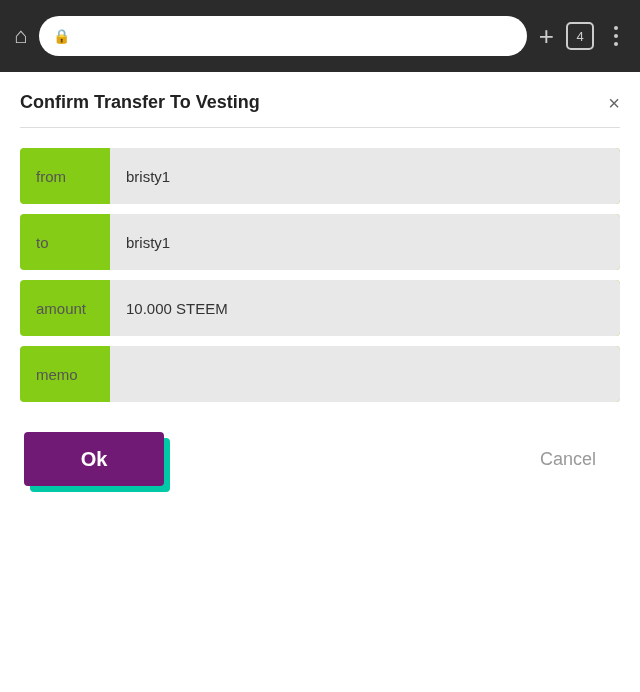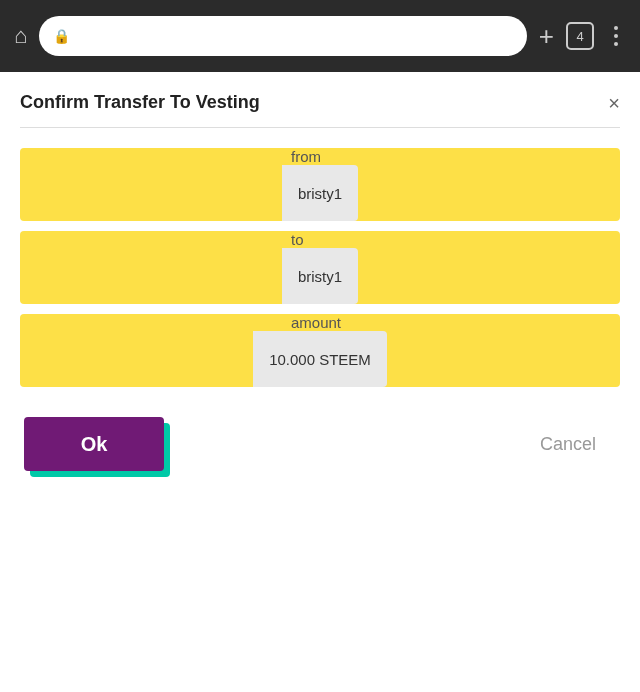--- a/index.html
+++ b/index.html
@@ -123,25 +123,24 @@
     .modal-divider {
       border: none;
       border-top: 1px solid #ddd;
       margin-bottom: 20px;
     }
 
     
     .form-row {
       display: flex;
       align-items: center;
-      background: #fde047;
+      background: #84cc16;
       border-radius: 4px;
       margin-bottom: 10px;
       min-height: 56px;
-      flex-direction: column;
     }
 
     .form-label {
       width: 90px;
       padding: 0 16px;
       font-size: 15px;
       color: #555;
       flex-shrink: 0;
     }
 
@@ -251,20 +250,24 @@
   <div class="form-row">
     <span class="form-label">to</span>
     <div class="form-value">bristy1</div>
   </div>
 
   <div class="form-row">
     <span class="form-label">amount</span>
     <div class="form-value">10.000 STEEM</div>
   </div>
 
+  <div class="form-row">
+    <span class="form-label">memo</span>
+    <div class="form-value empty"></div>
+  </div>
 
   <div class="button-row">
     <div class="ok-button-wrapper">
       <div class="ok-button-shadow"></div>
       <button class="ok-button">Ok</button>
     </div>
     <button class="cancel-button">Cancel</button>
   </div>
 
 </div>

